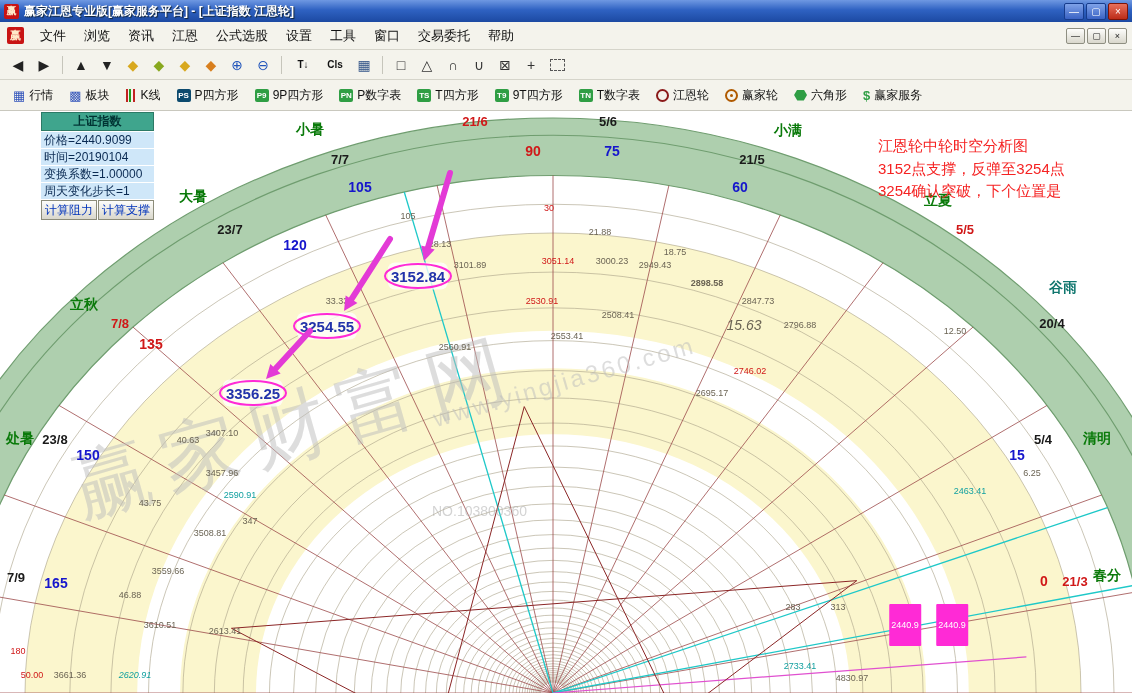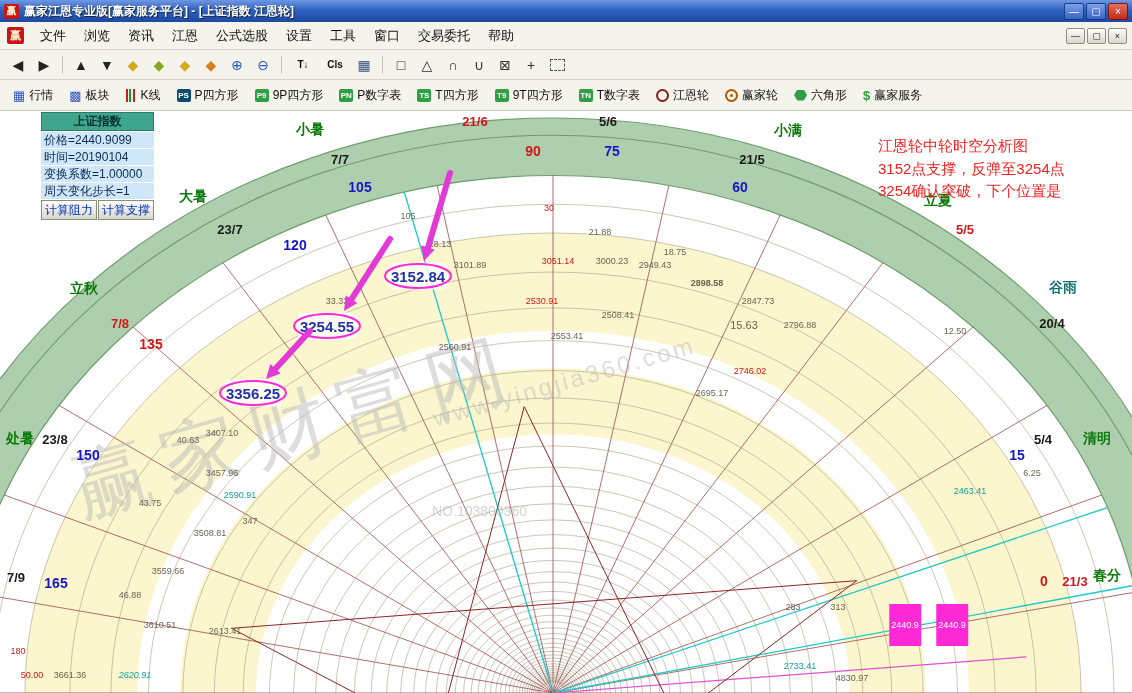--- a/index.html
+++ b/index.html
@@ -278,21 +278,21 @@
 
     <span class="wm wm1">赢家财富网</span>
     <span class="wm wm2">www.yingjia360.com</span>
     <span class="wm wm3">NO.103800360</span>
 
     <div id="labels">
         <span class="wl" style="color: rgb(10, 122, 10); left: 310px; top: 19px; font-size: 14px; font-weight: bold;">小暑</span>
         <span class="wl" style="color: rgb(10, 122, 10); left: 788px; top: 20px; font-size: 14px; font-weight: bold;">小满</span>
         <span class="wl" style="color: rgb(10, 122, 10); left: 193px; top: 86px; font-size: 14px; font-weight: bold;">大暑</span>
         <span class="wl" style="color: rgb(10, 122, 10); left: 938px; top: 90px; font-size: 14px; font-weight: bold;">立夏</span>
-        <span class="wl" style="color: rgb(10, 122, 10); left: 84px; top: 178px; font-size: 14px; font-weight: bold;">立秋</span>
+        <span class="wl" style="color: rgb(10, 122, 10); left: 84px; top: 194px; font-size: 14px; font-weight: bold;">立秋</span>
         <span class="wl" style="color: #0f766e; left: 1063px; top: 177px; font-size: 14px; font-weight: bold;">谷雨</span>
         <span class="wl" style="color: rgb(10, 122, 10); left: 20px; top: 328px; font-size: 14px; font-weight: bold;">处暑</span>
         <span class="wl" style="color: rgb(10, 122, 10); left: 1097px; top: 328px; font-size: 14px; font-weight: bold;">清明</span>
         <span class="wl" style="color: rgb(10, 122, 10); left: 1107px; top: 465px; font-size: 14px; font-weight: bold;">春分</span>
         <span class="wl" style="color: rgb(26, 26, 26); left: 340px; top: 48px; font-size: 13px; font-weight: bold;">7/7</span>
         <span class="wl" style="color: rgb(26, 26, 26); left: 608px; top: 10px; font-size: 13px; font-weight: bold;">5/6</span>
         <span class="wl" style="color: rgb(26, 26, 26); left: 752px; top: 48px; font-size: 13px; font-weight: bold;">21/5</span>
         <span class="wl" style="color: rgb(26, 26, 26); left: 230px; top: 118px; font-size: 13px; font-weight: bold;">23/7</span>
         <span class="wl" style="color: rgb(26, 26, 26); left: 55px; top: 328px; font-size: 13px; font-weight: bold;">23/8</span>
         <span class="wl" style="color: rgb(26, 26, 26); left: 1052px; top: 212px; font-size: 13px; font-weight: bold;">20/4</span>
@@ -309,21 +309,21 @@
         <span class="wl" style="color: rgb(21, 21, 204); left: 295px; top: 134px; font-size: 14px; font-weight: bold;">120</span>
         <span class="wl" style="color: rgb(21, 21, 204); left: 88px; top: 344px; font-size: 14px; font-weight: bold;">150</span>
         <span class="wl" style="color: rgb(21, 21, 204); left: 56px; top: 472px; font-size: 14px; font-weight: bold;">165</span>
         <span class="wl" style="color: rgb(21, 21, 204); left: 612px; top: 40px; font-size: 14px; font-weight: bold;">75</span>
         <span class="wl" style="color: rgb(21, 21, 204); left: 740px; top: 76px; font-size: 14px; font-weight: bold;">60</span>
         <span class="wl" style="color: rgb(21, 21, 204); left: 1017px; top: 344px; font-size: 14px; font-weight: bold;">15</span>
         <span class="wl" style="color: rgb(107, 100, 84); left: 408px; top: 105px; font-size: 9px;">105</span>
         <span class="wl" style="color: rgb(107, 100, 84); left: 440px; top: 133px; font-size: 9px;">28.13</span>
         <span class="wl" style="color: rgb(107, 100, 84); left: 600px; top: 121px; font-size: 9px;">21.88</span>
         <span class="wl" style="color: rgb(107, 100, 84); left: 666px; top: 141px; font-size: 9px; margin-left: 9px;">18.75</span>
-        <span class="wl" style="color: rgb(107, 100, 84); left: 744px; top: 214px; font-size: 11px;">15.63</span>
+        <span class="wl" style="color: rgb(107, 100, 84); left: 744px; top: 214px; font-size: 14px; font-style: italic;">15.63</span>
         <span class="wl" style="color: rgb(107, 100, 84); left: 337px; top: 190px; font-size: 9px;">33.33</span>
         <span class="wl" style="color: rgb(208, 24, 24); left: 549px; top: 97px; font-size: 9px;">30</span>
         <span class="wl" style="color: rgb(107, 100, 84); left: 470px; top: 154px; font-size: 9px;">3101.89</span>
         <span class="wl" style="color: rgb(208, 24, 24); left: 558px; top: 150px; font-size: 9px;">3051.14</span>
         <span class="wl" style="color: rgb(107, 100, 84); left: 612px; top: 150px; font-size: 9px;">3000.23</span>
         <span class="wl" style="color: rgb(107, 100, 84); left: 655px; top: 154px; font-size: 9px;">2949.43</span>
         <span class="wl" style="color: rgb(107, 100, 84); left: 707px; top: 172px; font-size: 9px; font-weight: bold;">2898.58</span>
         <span class="wl" style="color: rgb(107, 100, 84); left: 758px; top: 190px; font-size: 9px;">2847.73</span>
         <span class="wl" style="color: rgb(107, 100, 84); left: 800px; top: 214px; font-size: 9px;">2796.88</span>
         <span class="wl" style="color: rgb(208, 24, 24); left: 750px; top: 260px; font-size: 9px;">2746.02</span>

